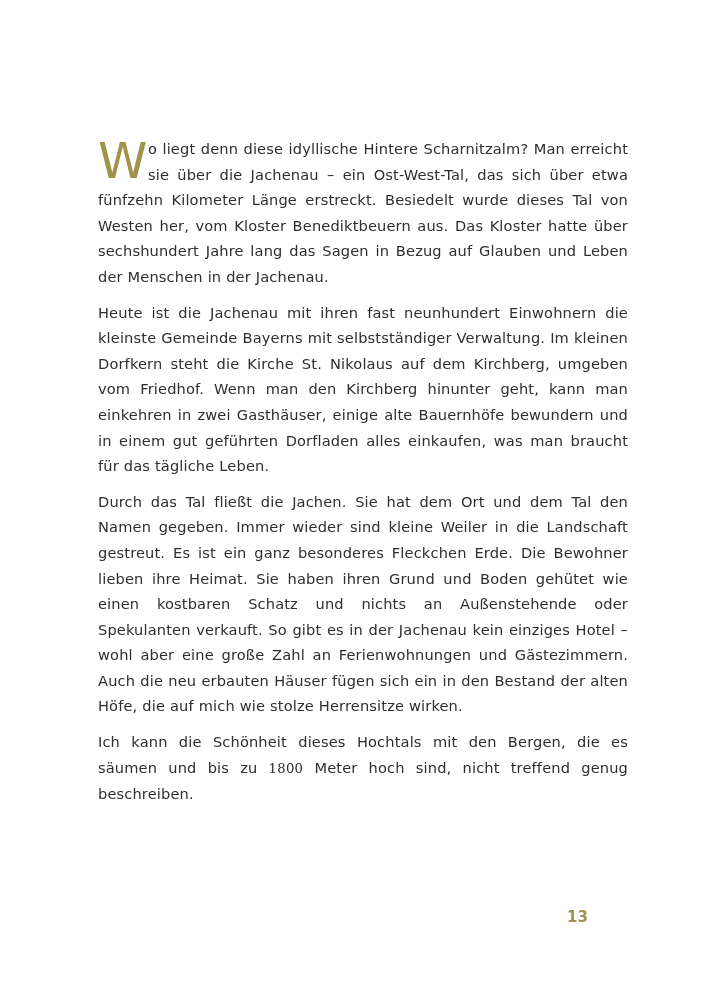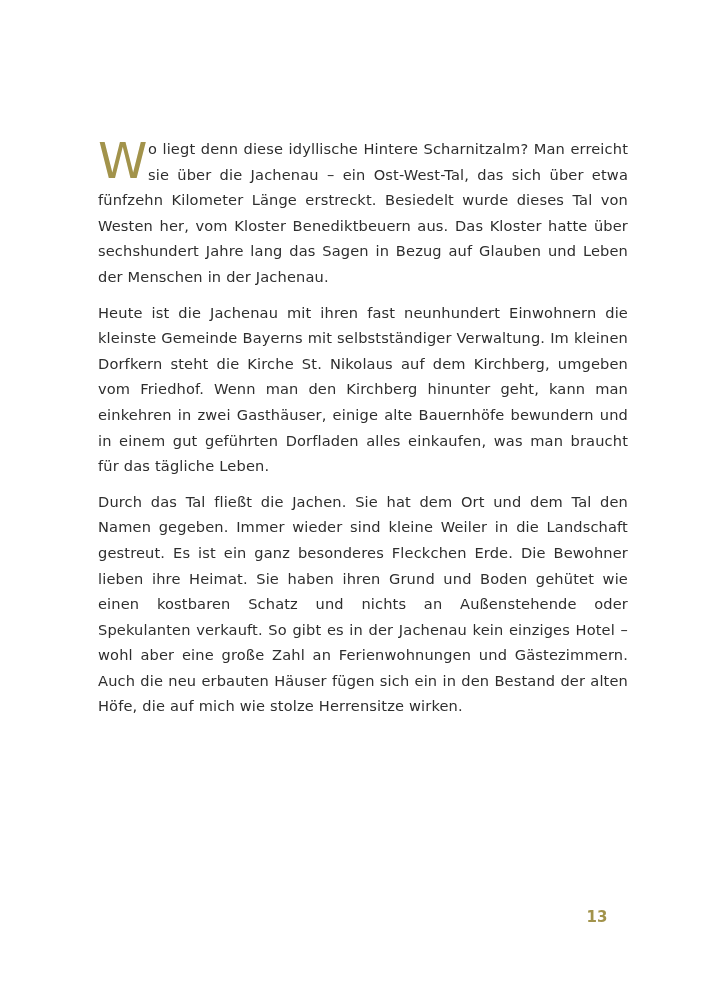--- a/index.html
+++ b/index.html
@@ -65,21 +65,21 @@
     font-family: "DejaVu Serif", "Liberation Serif", serif;
     font-size: 13.2px;
     letter-spacing: 0.02em;
   }
 
   .folio {
     position: absolute;
     right: 82px;
     top: 908px;
     width: 60px;
-    text-align: center;
+    text-align: left;
     font-family: "DejaVu Sans", "Liberation Sans", sans-serif;
     font-size: 15px;
     font-weight: bold;
     color: #a2934b;
     letter-spacing: 0.01em;
   }
 </style>
 </head>
 <body>
 
@@ -88,18 +88,20 @@
   <div class="text-column">
 
     <p class="body-par lead-par">
       <span class="dropcap">W</span><span>o liegt denn diese idyllische Hintere Scharnitzalm? Man erreicht sie über die Jachenau – ein Ost-West-Tal, das sich über etwa fünfzehn Kilometer Länge erstreckt. Besiedelt wurde dieses Tal von Westen her, vom Kloster Benediktbeuern aus. Das Kloster hatte über sechshundert Jahre lang das Sagen in Bezug auf Glauben und Leben der Menschen in der Jachenau.</span>
     </p>
 
     <p class="body-par">Heute ist die Jachenau mit ihren fast neunhundert Einwohnern die kleinste Gemeinde Bayerns mit selbstständiger Verwaltung. Im kleinen Dorfkern steht die Kirche St. Nikolaus auf dem Kirchberg, umgeben vom Friedhof. Wenn man den Kirchberg hinunter geht, kann man einkehren in zwei Gasthäuser, einige alte Bauernhöfe bewundern und in einem gut geführten Dorfladen alles einkaufen, was man braucht für das tägliche Leben.</p>
 
     <p class="body-par">Durch das Tal fließt die Jachen. Sie hat dem Ort und dem Tal den Namen gegeben. Immer wieder sind kleine Weiler in die Landschaft gestreut. Es ist ein ganz besonderes Fleckchen Erde. Die Bewohner lieben ihre Heimat. Sie haben ihren Grund und Boden gehütet wie einen kostbaren Schatz und nichts an Außenstehende oder Spekulanten verkauft. So gibt es in der Jachenau kein einziges Hotel – wohl aber eine große Zahl an Ferienwohnungen und Gästezimmern. Auch die neu erbauten Häuser fügen sich ein in den Bestand der alten Höfe, die auf mich wie stolze Herrensitze wirken.</p>
 
+    <p class="body-par"><span>Ich kann die Schönheit dieses Hochtals mit den Bergen, die es säumen und bis zu </span><span class="oldstyle-num">1800</span><span> Meter hoch sind, nicht treffend genug beschreiben.</span>
+    </p>
 
   </div>
 
   <div class="folio">13</div>
 
 </div>
 
 </body></html>

